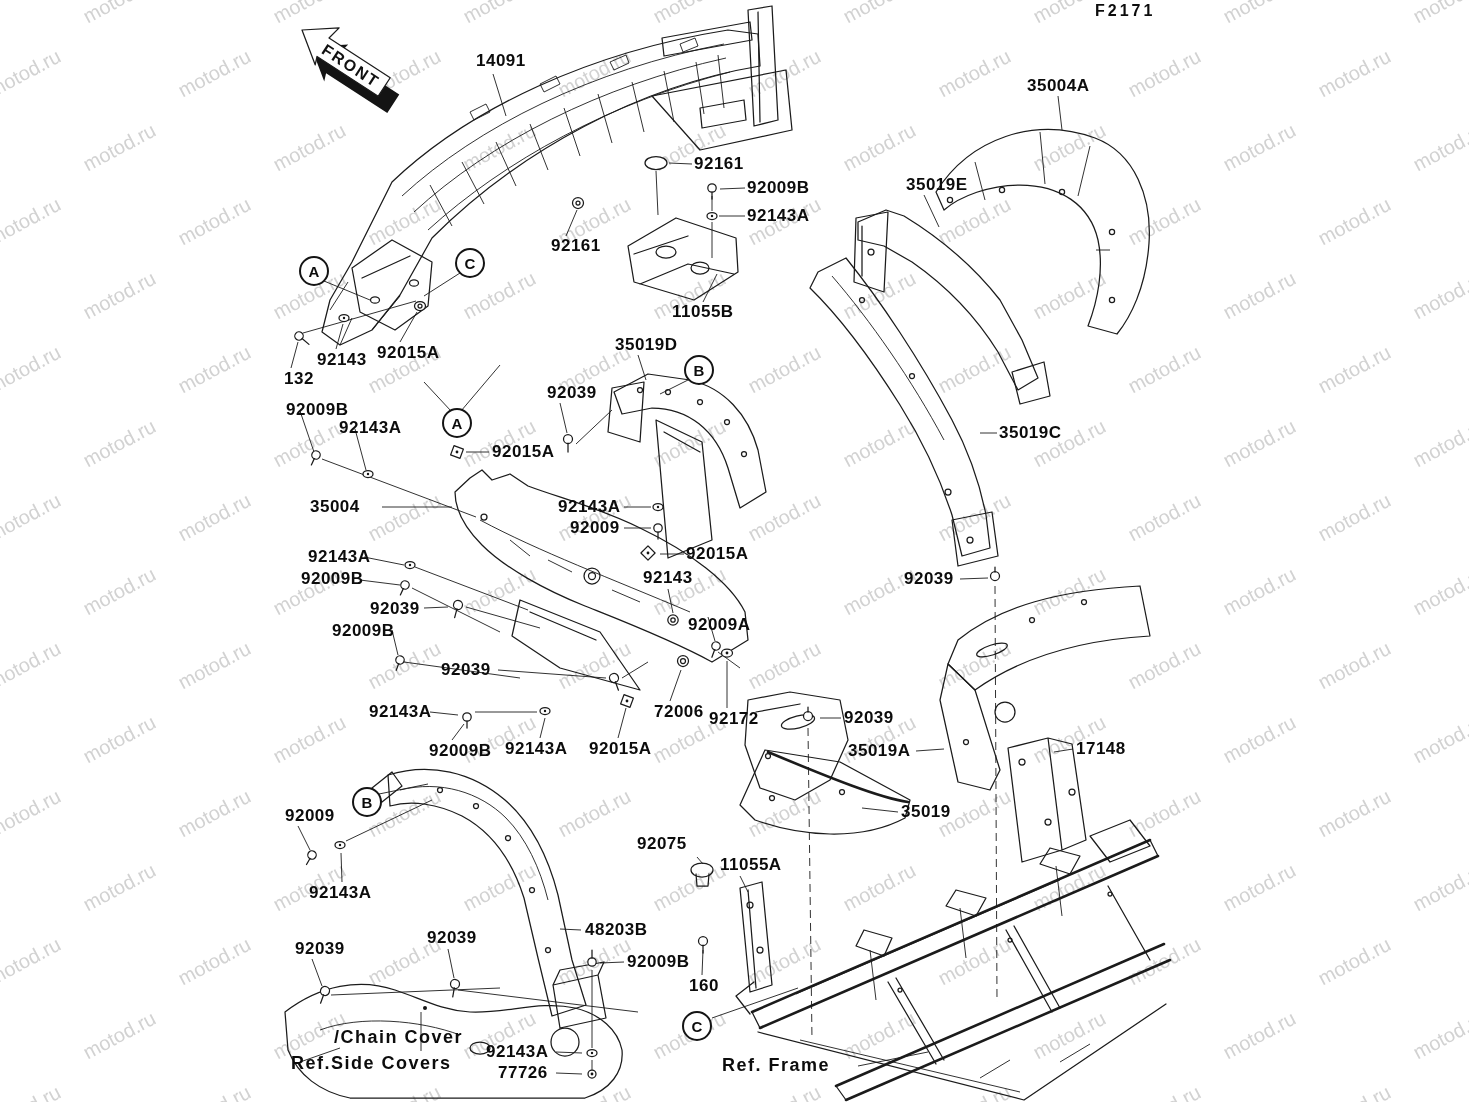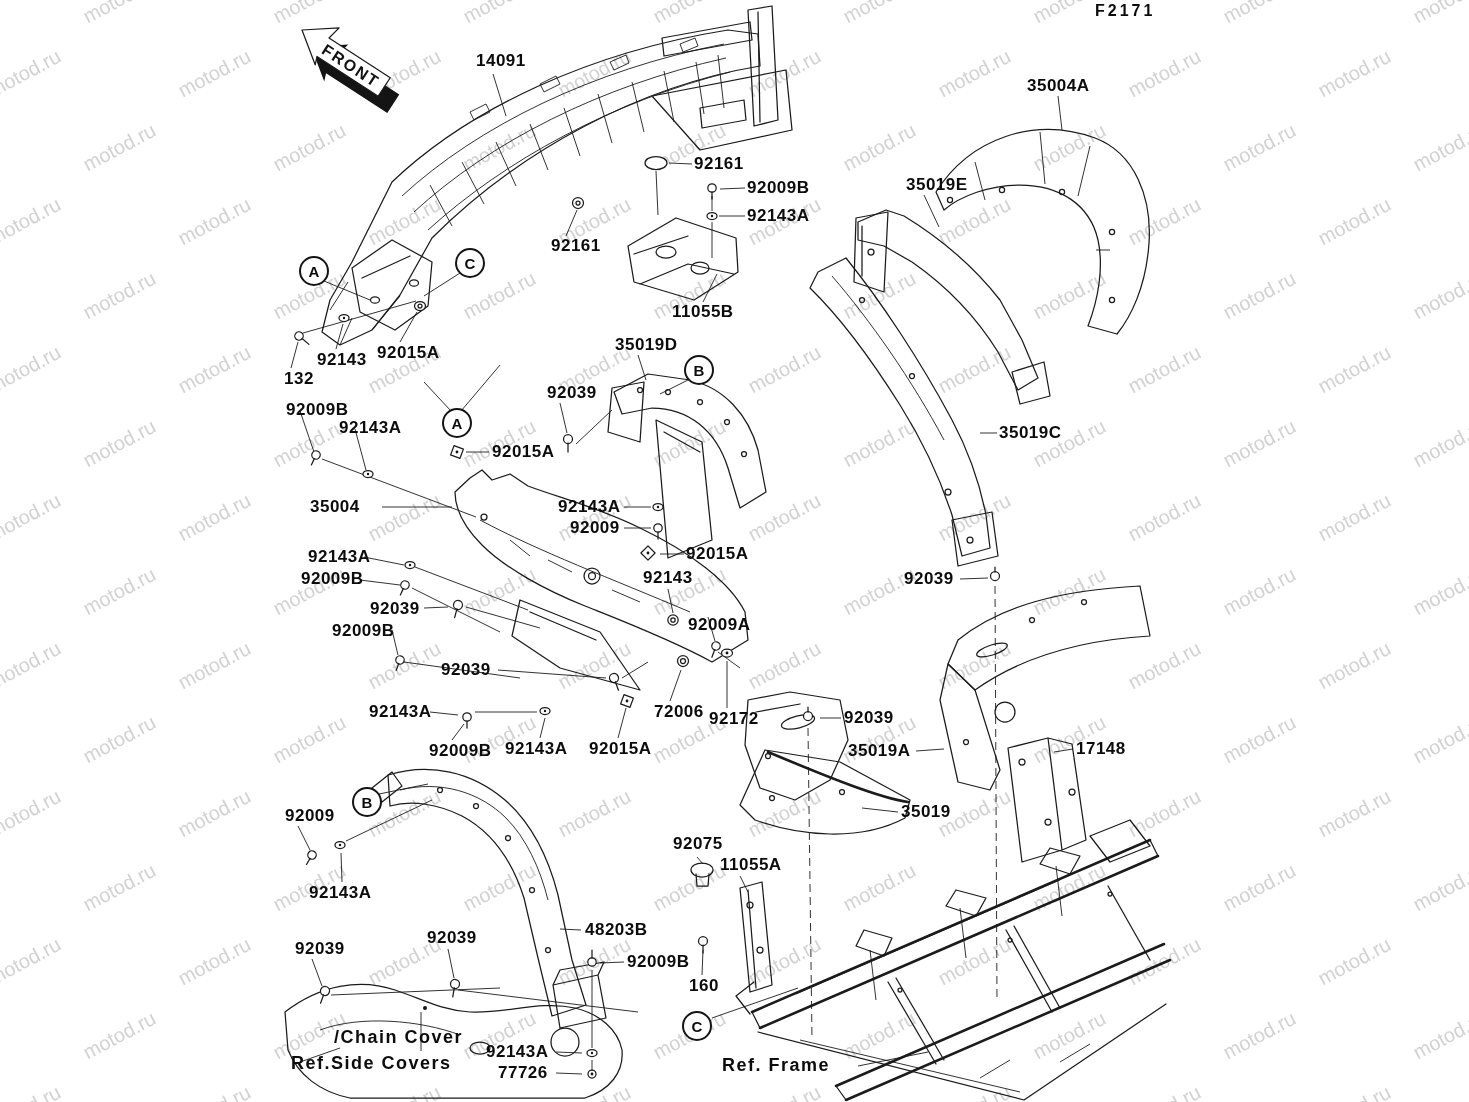--- a/index.html
+++ b/index.html
@@ -523,21 +523,21 @@
       <div class="pl" style="left: 429px; top: 742px;">92009B</div>
       <div class="pl" style="left: 505px; top: 740px;">92143A</div>
       <div class="pl" style="left: 589px; top: 740px;">92015A</div>
       <div class="pl" style="left: 654px; top: 703px;">72006</div>
       <div class="pl" style="left: 709px; top: 710px;">92172</div>
       <div class="pl" style="left: 904px; top: 570px;">92039</div>
       <div class="pl" style="left: 844px; top: 709px;">92039</div>
       <div class="pl" style="left: 848px; top: 742px;">35019A</div>
       <div class="pl" style="left: 901px; top: 803px;">35019</div>
       <div class="pl" style="left: 1076px; top: 740px;">17148</div>
-      <div class="pl" style="left: 673px; top: 835px;">92075</div>
+      <div class="pl" style="left: 637px; top: 835px;">92075</div>
       <div class="pl" style="left: 720px; top: 856px;">11055A</div>
       <div class="pl" style="left: 285px; top: 807px;">92009</div>
       <div class="pl" style="left: 309px; top: 884px;">92143A</div>
       <div class="pl" style="left: 585px; top: 921px;">48203B</div>
       <div class="pl" style="left: 427px; top: 929px;">92039</div>
       <div class="pl" style="left: 295px; top: 940px;">92039</div>
       <div class="pl" style="left: 627px; top: 953px;">92009B</div>
       <div class="pl" style="left: 689px; top: 977px;">160</div>
       <div class="pl" style="left: 486px; top: 1043px;">92143A</div>
       <div class="pl" style="left: 498px; top: 1064px;">77726</div>

